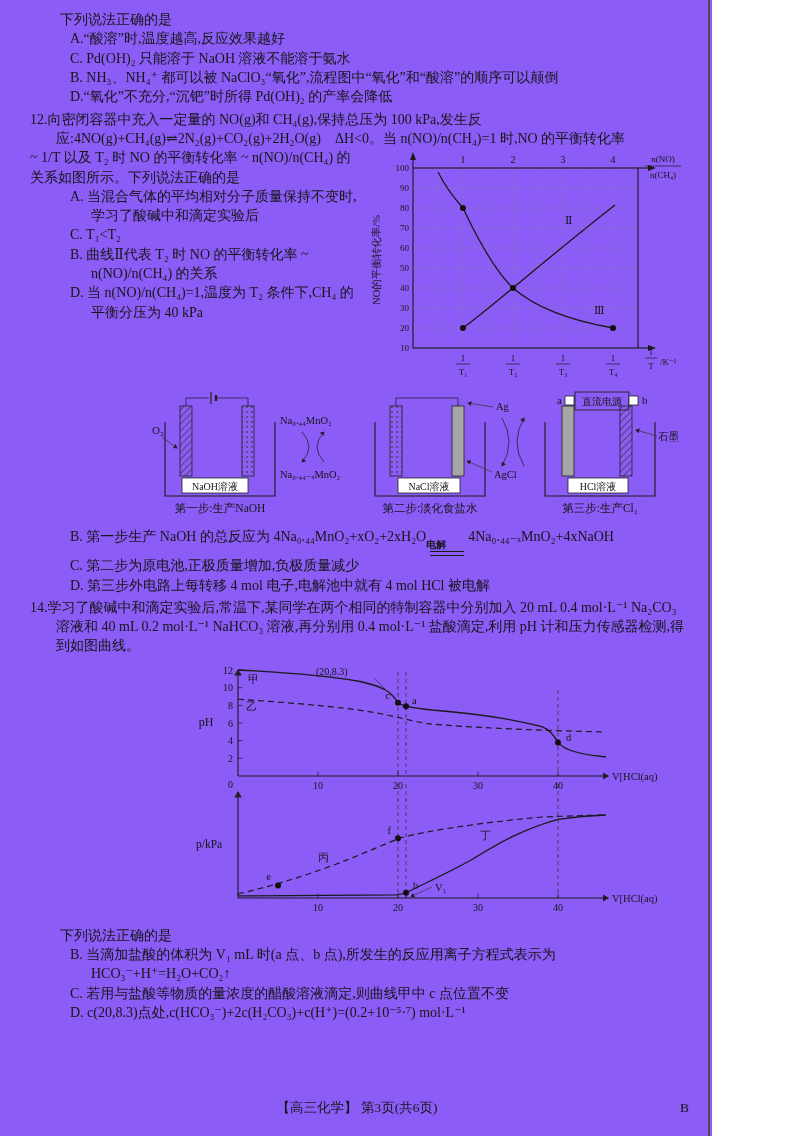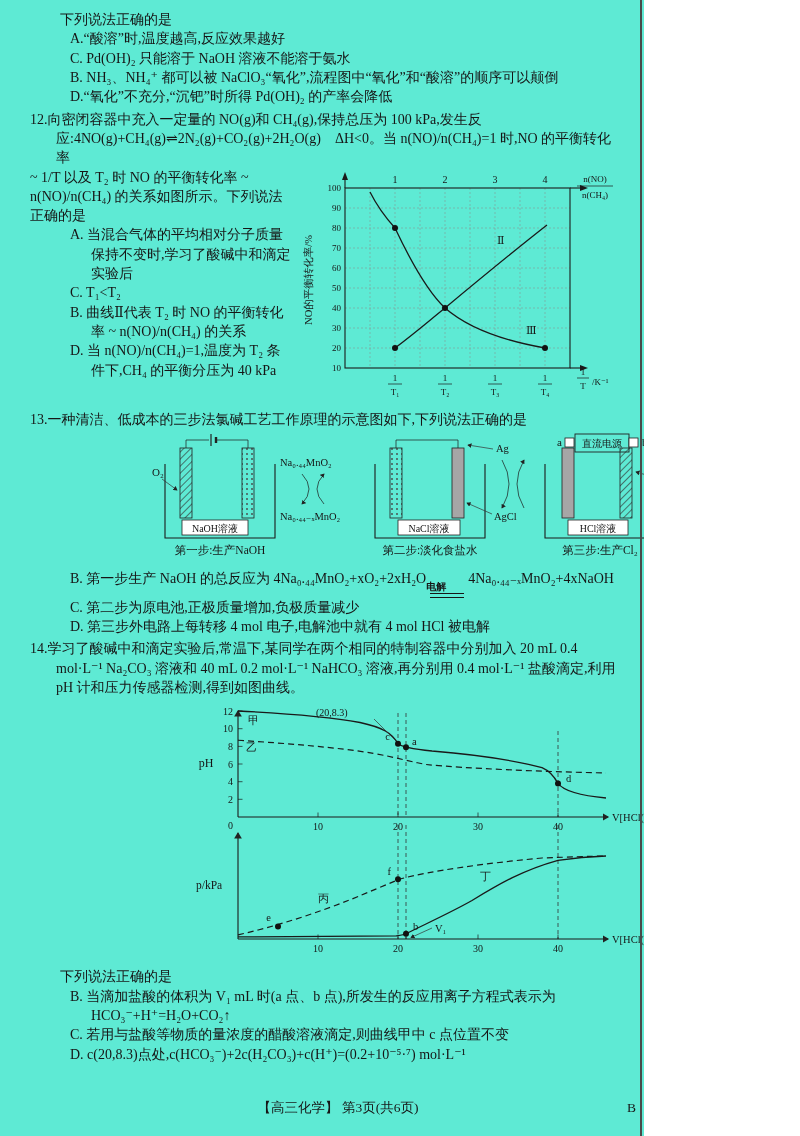--- a/index.html
+++ b/index.html
@@ -1,31 +1,31 @@
 <!DOCTYPE html>
 <html><head>
 <meta charset="utf-8">
 <style>
   html,body{margin:0;padding:0;background:#ffffff;}
-  .page{position:relative;width:644px;height:1136px;box-sizing:border-box;background:#5eead4;
+  .page{position:relative;width:712px;height:1136px;box-sizing:border-box;background:#8b5cf6;
         padding:10px 26px 0 30px;font-family:"Liberation Serif","DejaVu Serif",serif;
         font-size:14px;line-height:1.38;color:#161616;overflow:hidden;}
   p{margin:0;}
   .lead{margin-left:30px;}
   .opt{margin-left:40px;padding-left:21px;text-indent:-21px;}
   .qstem{padding-left:26px;text-indent:-26px;}
   .cont{margin:0;}
   section{margin-bottom:3px;}
   .chart12{float:right;width:318px;margin:0 0 4px 8px;}
   .fig13{margin:3px 0 3px 120px;}
   .fig14{margin:2px 0 2px 148px;}
   .eq-el{display:inline-flex;flex-direction:column;align-items:center;vertical-align:-7px;margin:0 4px;font-weight:bold;}
   .eq-el .lab{font-size:10px;line-height:1;}
   .eq-el .bar{width:34px;height:3px;border-top:1px solid #161616;border-bottom:1px solid #161616;margin-top:1px;}
-  .footer{position:absolute;left:16px;bottom:18px;width:100%;text-align:center;font-size:13.5px;}
+  .footer{position:absolute;left:1px;bottom:18px;width:100%;text-align:center;font-size:13.5px;}
   .footer .letter{position:absolute;right:24px;bottom:0;}
   .edge{position:absolute;top:0;right:2px;width:2px;height:100%;background:#4a4a4a;}
   svg{display:block;}
   svg text{fill:#161616;font-family:"Liberation Serif","DejaVu Serif",serif;}
   .t9{font-size:9px}.t10{font-size:10px}.t105{font-size:10.5px}.t11{font-size:11px}.t115{font-size:11.5px}.t12{font-size:12px}
   .axis{stroke:#1a1a1a;stroke-width:1.1;fill:none}
   .thin{stroke:#1a1a1a;stroke-width:.7;fill:none}
   .grid{stroke:#8a8a8a;stroke-width:.5;stroke-dasharray:2 2}
   .guide{stroke:#333;stroke-width:.8;stroke-dasharray:4 3}
   .curve{stroke:#1a1a1a;stroke-width:1.3;fill:none}
@@ -139,21 +139,20 @@
       <p class="cont">~ 1/T 以及 T₂ 时 NO 的平衡转化率 ~ n(NO)/n(CH₄) 的关系如图所示。下列说法正确的是</p>
       <p class="opt">A. 当混合气体的平均相对分子质量保持不变时,学习了酸碱中和滴定实验后</p>
       <p class="opt">C. T₁&lt;T₂</p>
       <p class="opt">B. 曲线Ⅱ代表 T₂ 时 NO 的平衡转化率 ~ n(NO)/n(CH₄) 的关系</p>
       <p class="opt">D. 当 n(NO)/n(CH₄)=1,温度为 T₂ 条件下,CH₄ 的平衡分压为 40 kPa</p>
     </div>
     <div style="clear:both"></div>
   </section>
 
   <section>
-    <p class="qstem">13.一种清洁、低成本的三步法氯碱工艺工作原理的示意图如下,下列说法正确的是</p>
     <div class="fig13">
       <svg width="540" height="134" viewBox="0 0 540 134">
         <defs>
           <pattern id="hatch" width="5" height="5" patternUnits="userSpaceOnUse" patternTransform="rotate(45)">
             <line x1="0" y1="0" x2="0" y2="5" stroke="#333" stroke-width="1.3"></line>
           </pattern>
           <pattern id="dots" width="5" height="5" patternUnits="userSpaceOnUse">
             <circle cx="2" cy="2" r="0.9" fill="#444"></circle>
           </pattern>
           <marker id="ah" markerWidth="7" markerHeight="7" refX="5" refY="3.5" orient="auto">

